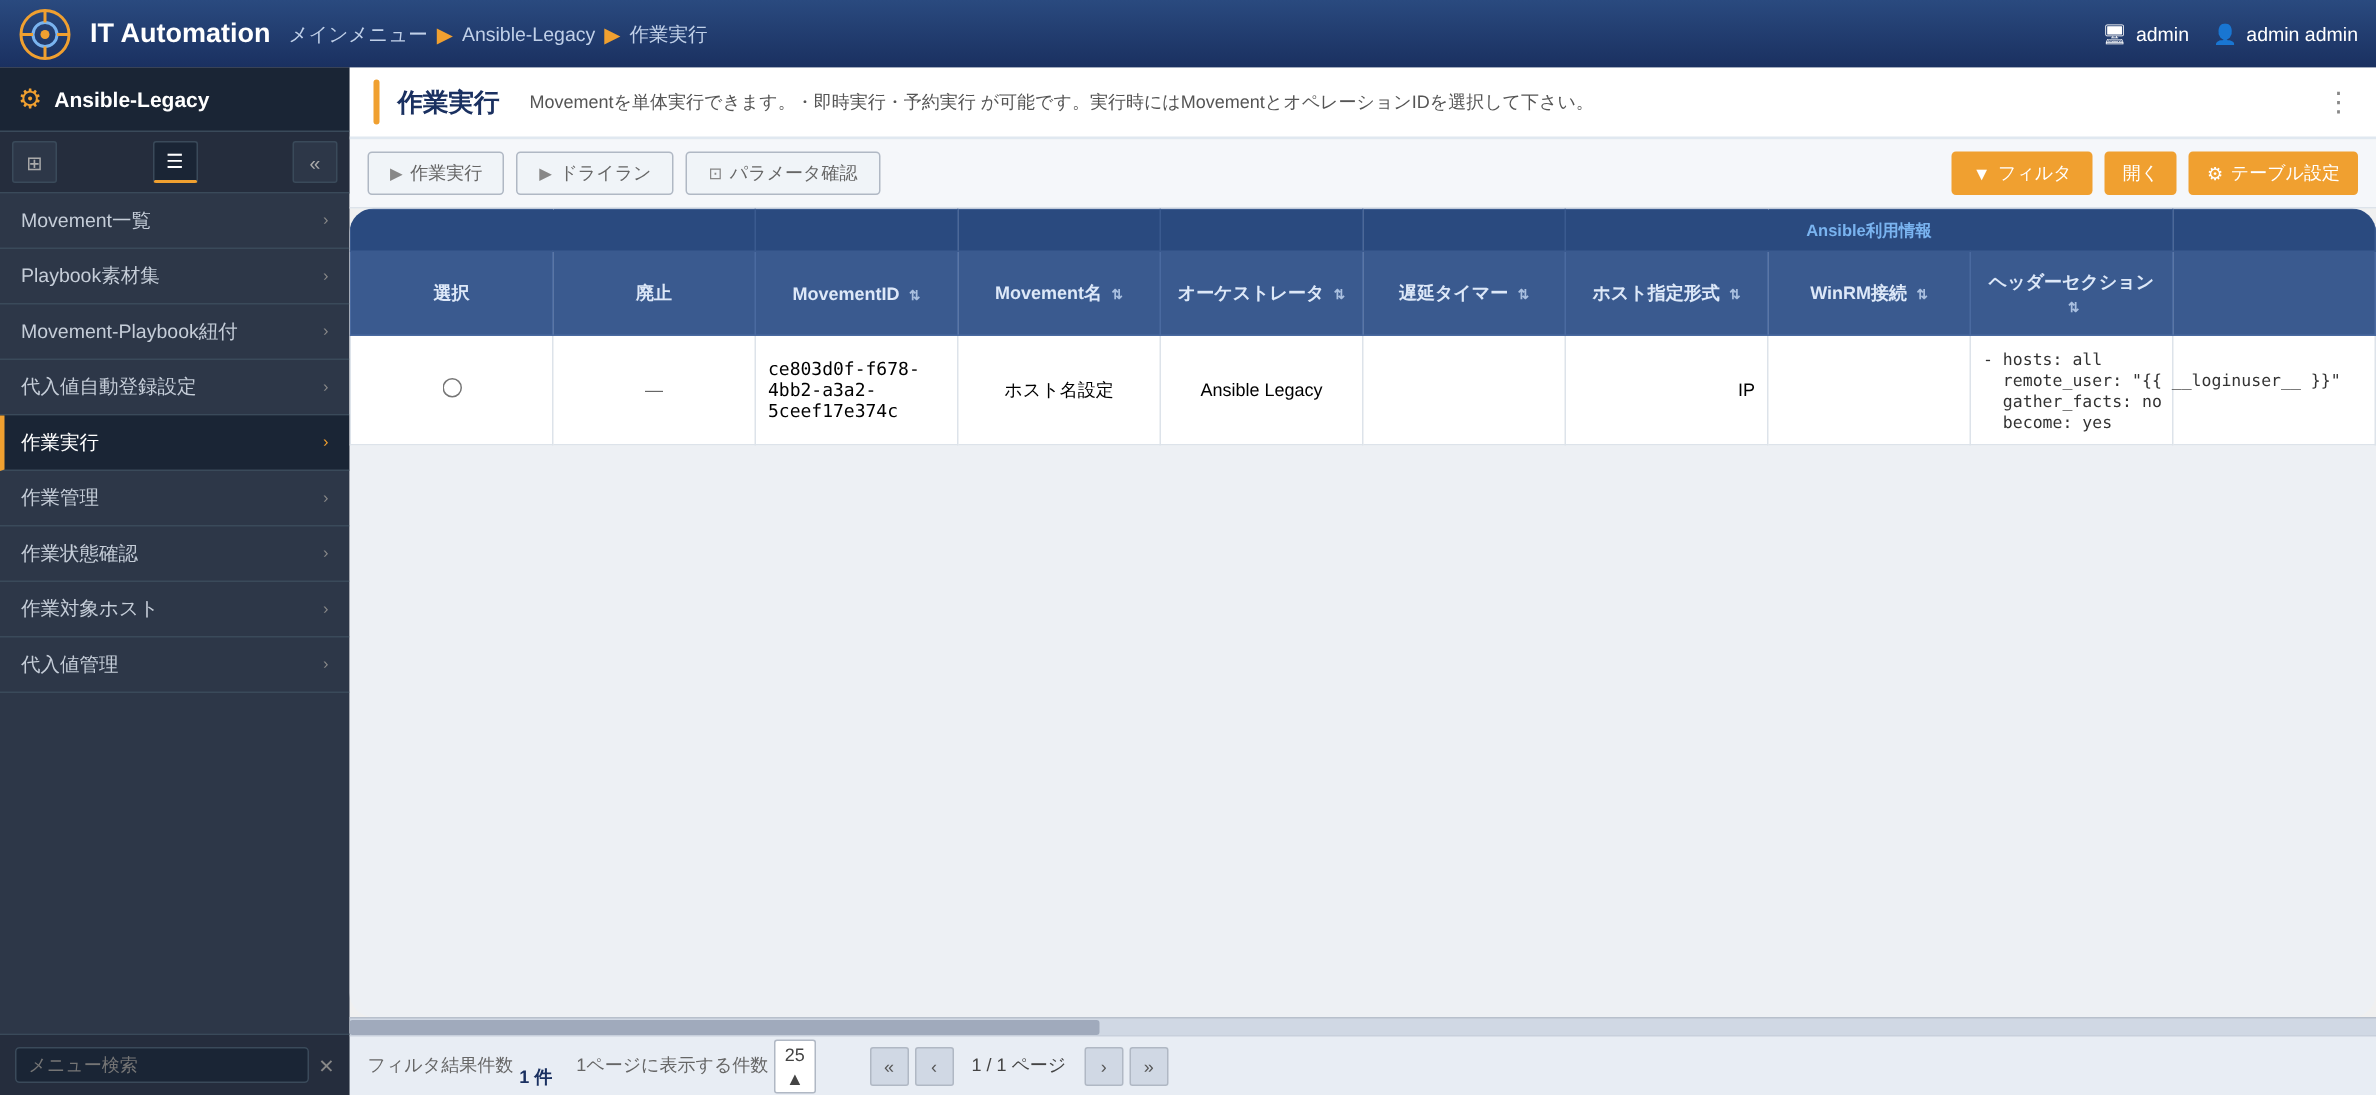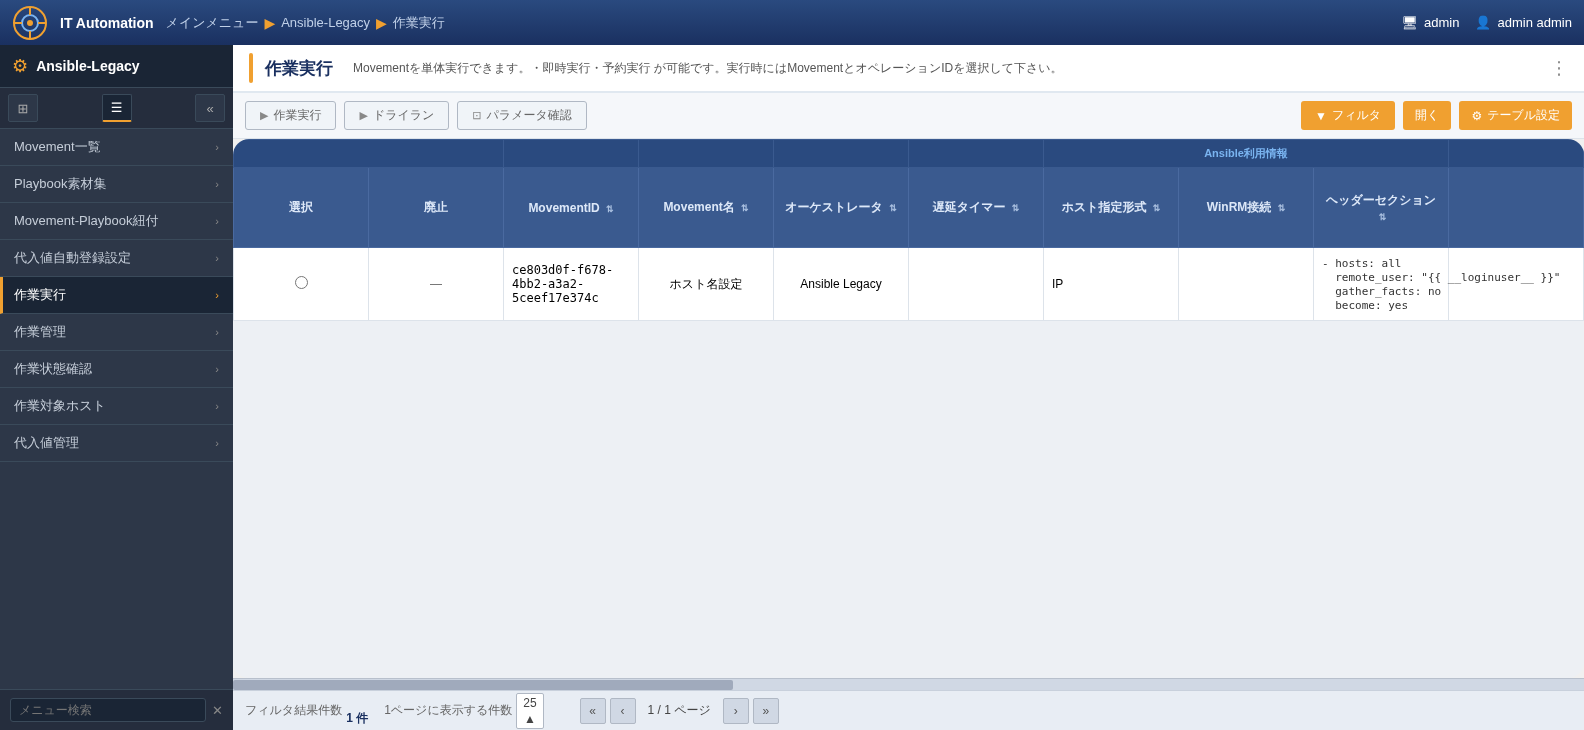--- a/index.html
+++ b/index.html
@@ -7,21 +7,21 @@
 
     
     .header {
       display: flex; align-items: center;
       background: linear-gradient(180deg, #2a4a7f 0%, #1a3060 100%);
       height: 45px; padding: 0 12px;
       justify-content: space-between;
     }
     .header-left { display: flex; align-items: center; gap: 12px; }
     .header-logo { width: 36px; height: 36px; }
-    .header-title { color: #ffffff; font-size: 14px; font-weight: bold; }
+    .header-title { color: #ffffff; font-size: 18px; font-weight: bold; }
     .header-breadcrumb { display: flex; align-items: center; gap: 6px; color: #c0d0e8; font-size: 13px; }
     .breadcrumb-separator { color: #f0a030; font-size: 14px; }
     .header-right { display: flex; align-items: center; gap: 16px; color: #ffffff; font-size: 13px; }
     .admin-section { display: flex; align-items: center; gap: 6px; }
 
     
     .layout { display: flex; height: calc(730px - 45px); }
 
     
     .sidebar {
@@ -122,33 +122,33 @@
       width: 100%; border-collapse: collapse; table-layout: fixed;
       background: #fff;
     }
     .data-table thead tr.row-group-header th {
       background: #2a4a7f; color: #ffffff;
       border: 1px solid #3a5a8f; padding: 6px 8px;
       text-align: center; font-size: 12px; font-weight: bold;
     }
     .data-table thead tr.row-col-header th {
       background: #3a5a8f; color: #dde8f8;
-      border: 1px solid #4a6aa0; padding: 24px 8px;
+      border: 1px solid #4a6aa0; padding: 12px 8px;
       text-align: center; font-size: 12px;
     }
     .data-table thead tr.row-col-header th .sort-icon { font-size: 9px; color: #aac0e0; margin-left: 3px; }
     .data-table tbody tr { border-bottom: 1px solid #dde3ea; }
     .data-table tbody td { padding: 8px; border: 1px solid #dde3ea; font-size: 12px; vertical-align: middle; }
     .cell-select { text-align: center; width: 35px; }
     .cell-discard { text-align: center; width: 42px; color: #666; }
     .col-movement-id { width: 260px; font-family: monospace; font-size: 11px; }
     .col-movement-name { width: 110px; text-align: center; }
     .col-orchestrator { width: 140px; text-align: center; }
     .col-delay-timer { width: 100px; text-align: center; }
-    .col-host-type { width: 110px; text-align: left; }
+    .col-host-type { width: 110px; text-align: right; }
     .col-winrm { width: 100px; text-align: center; }
     .col-header-section { width: 280px; }
     .col-other { width: 80px; }
 
     .ansible-info-header { background: #2a4a7f !important; }
     .ansible-info-label { color: #7ab4f0 !important; font-weight: bold; font-size: 11px; }
 
     .preformatted { font-family: monospace; font-size: 11px; white-space: pre; color: #333; }
 
     

